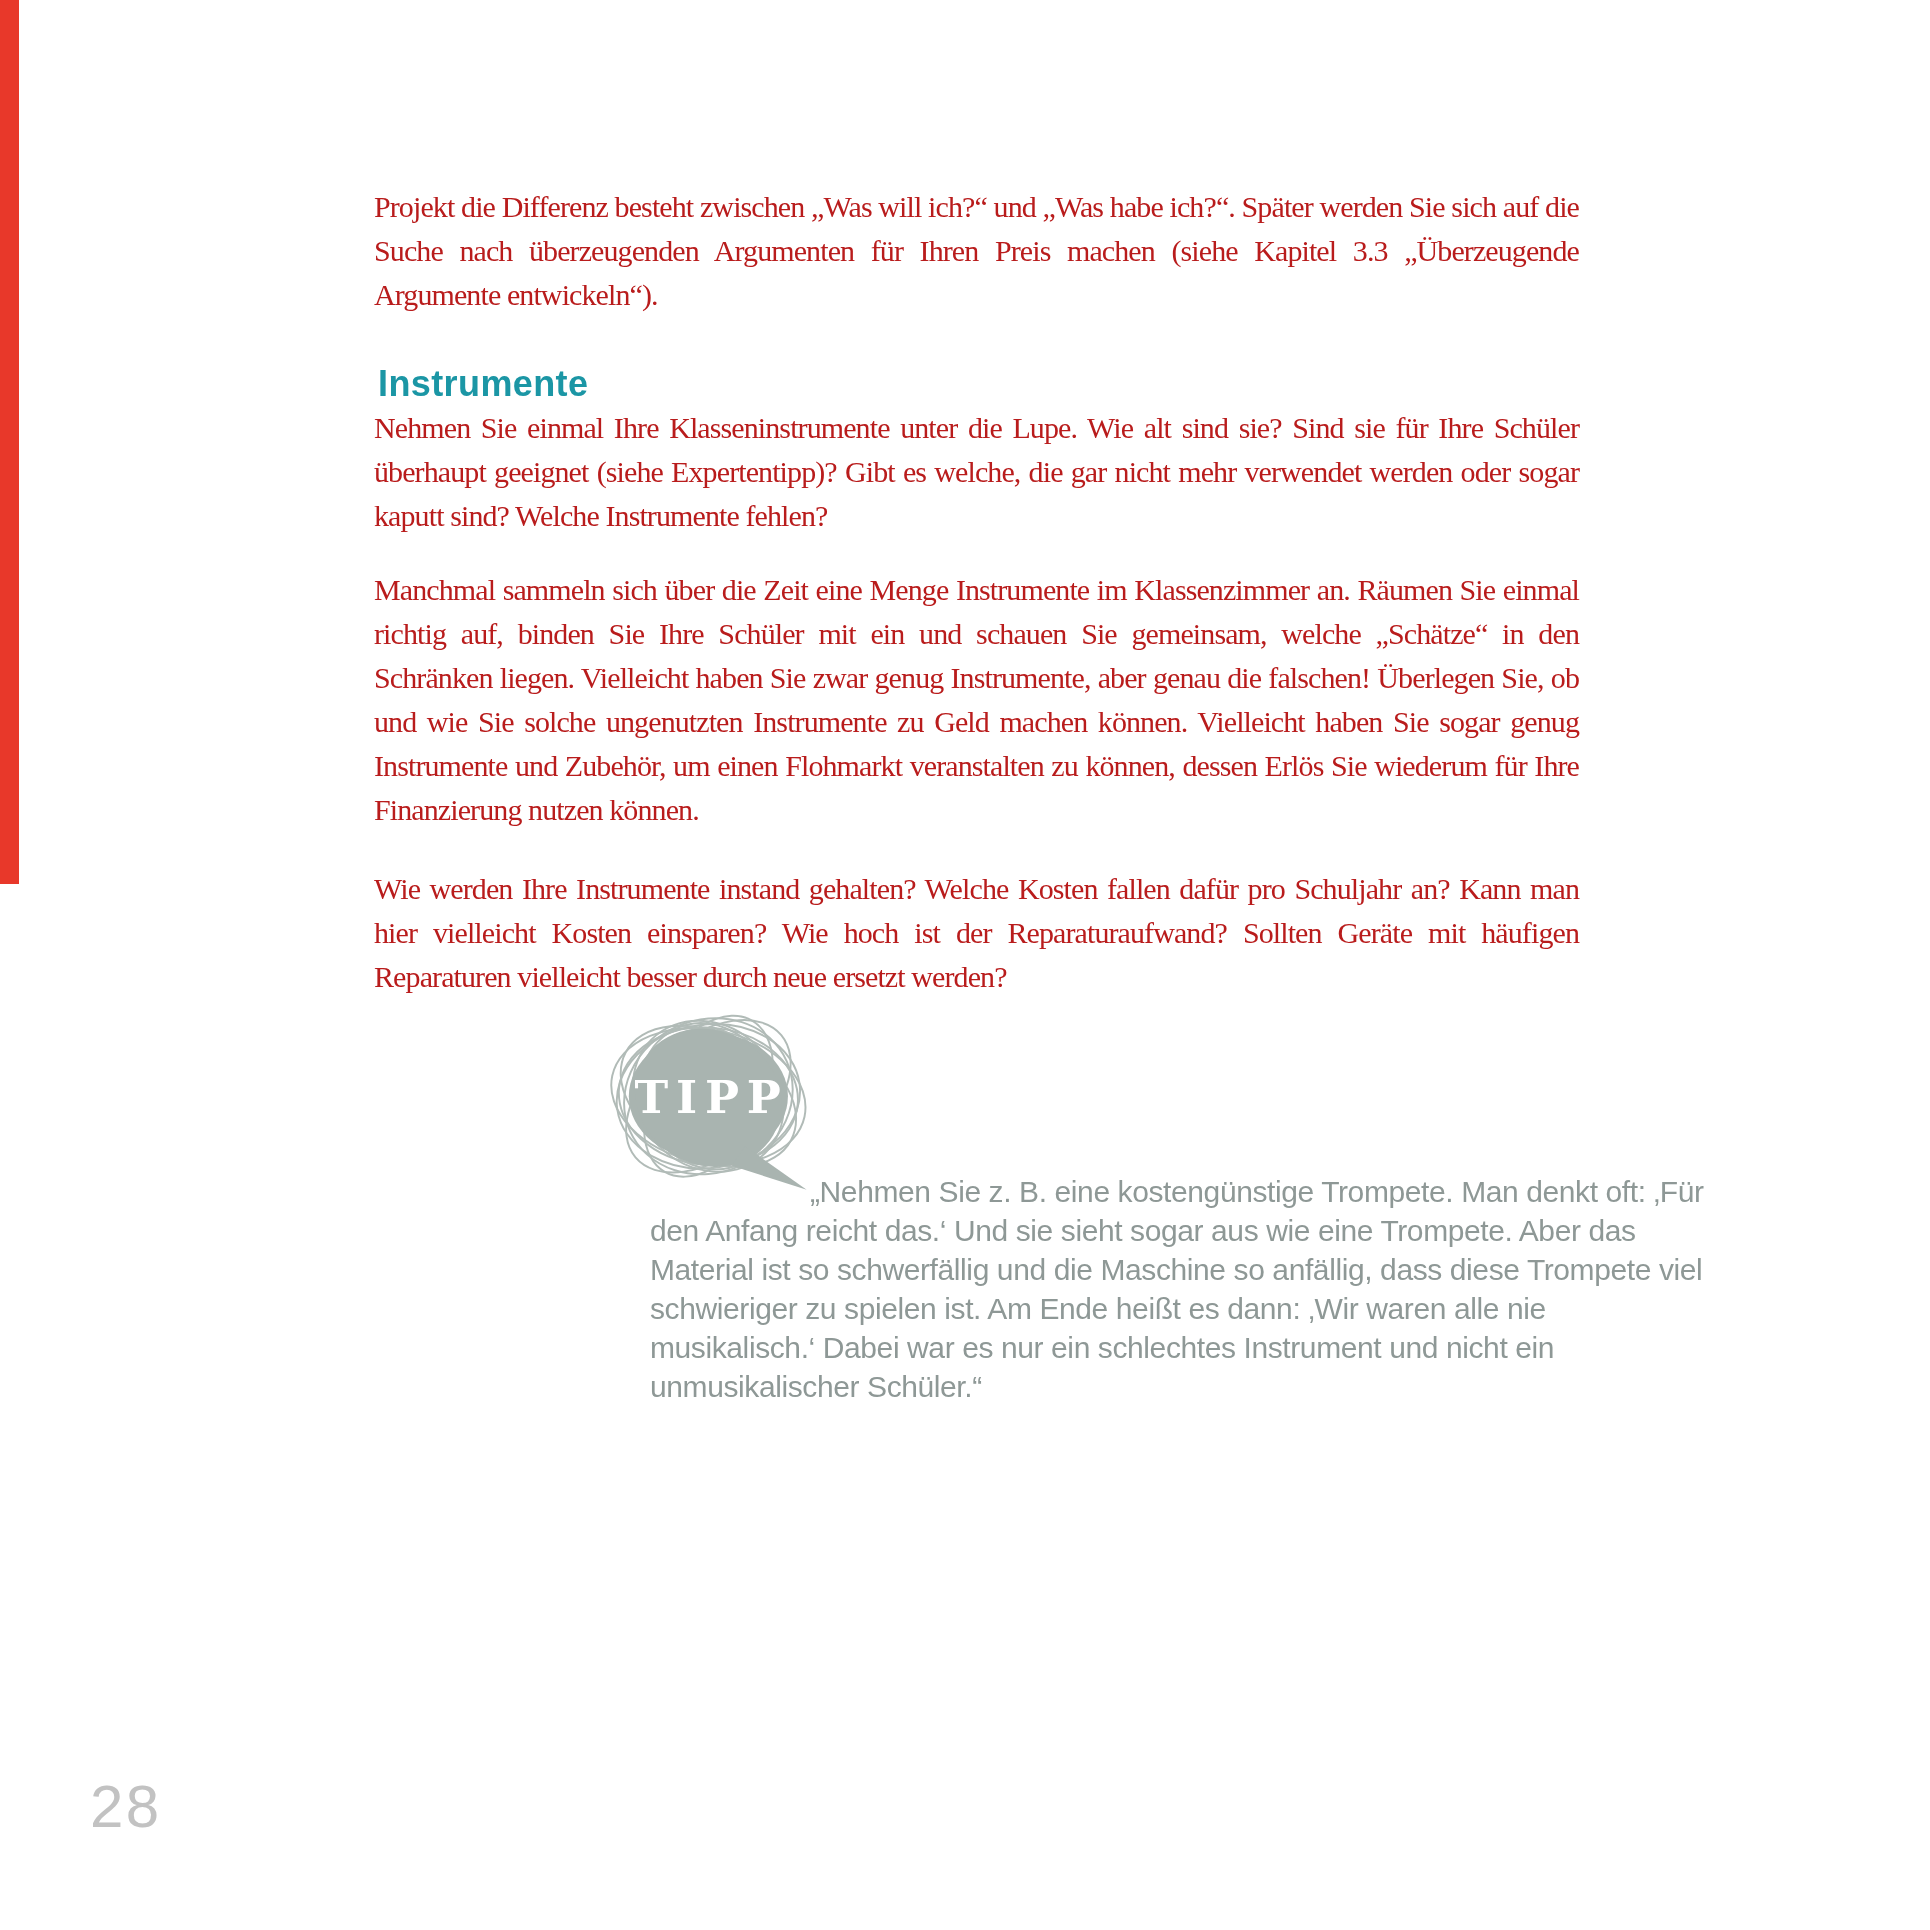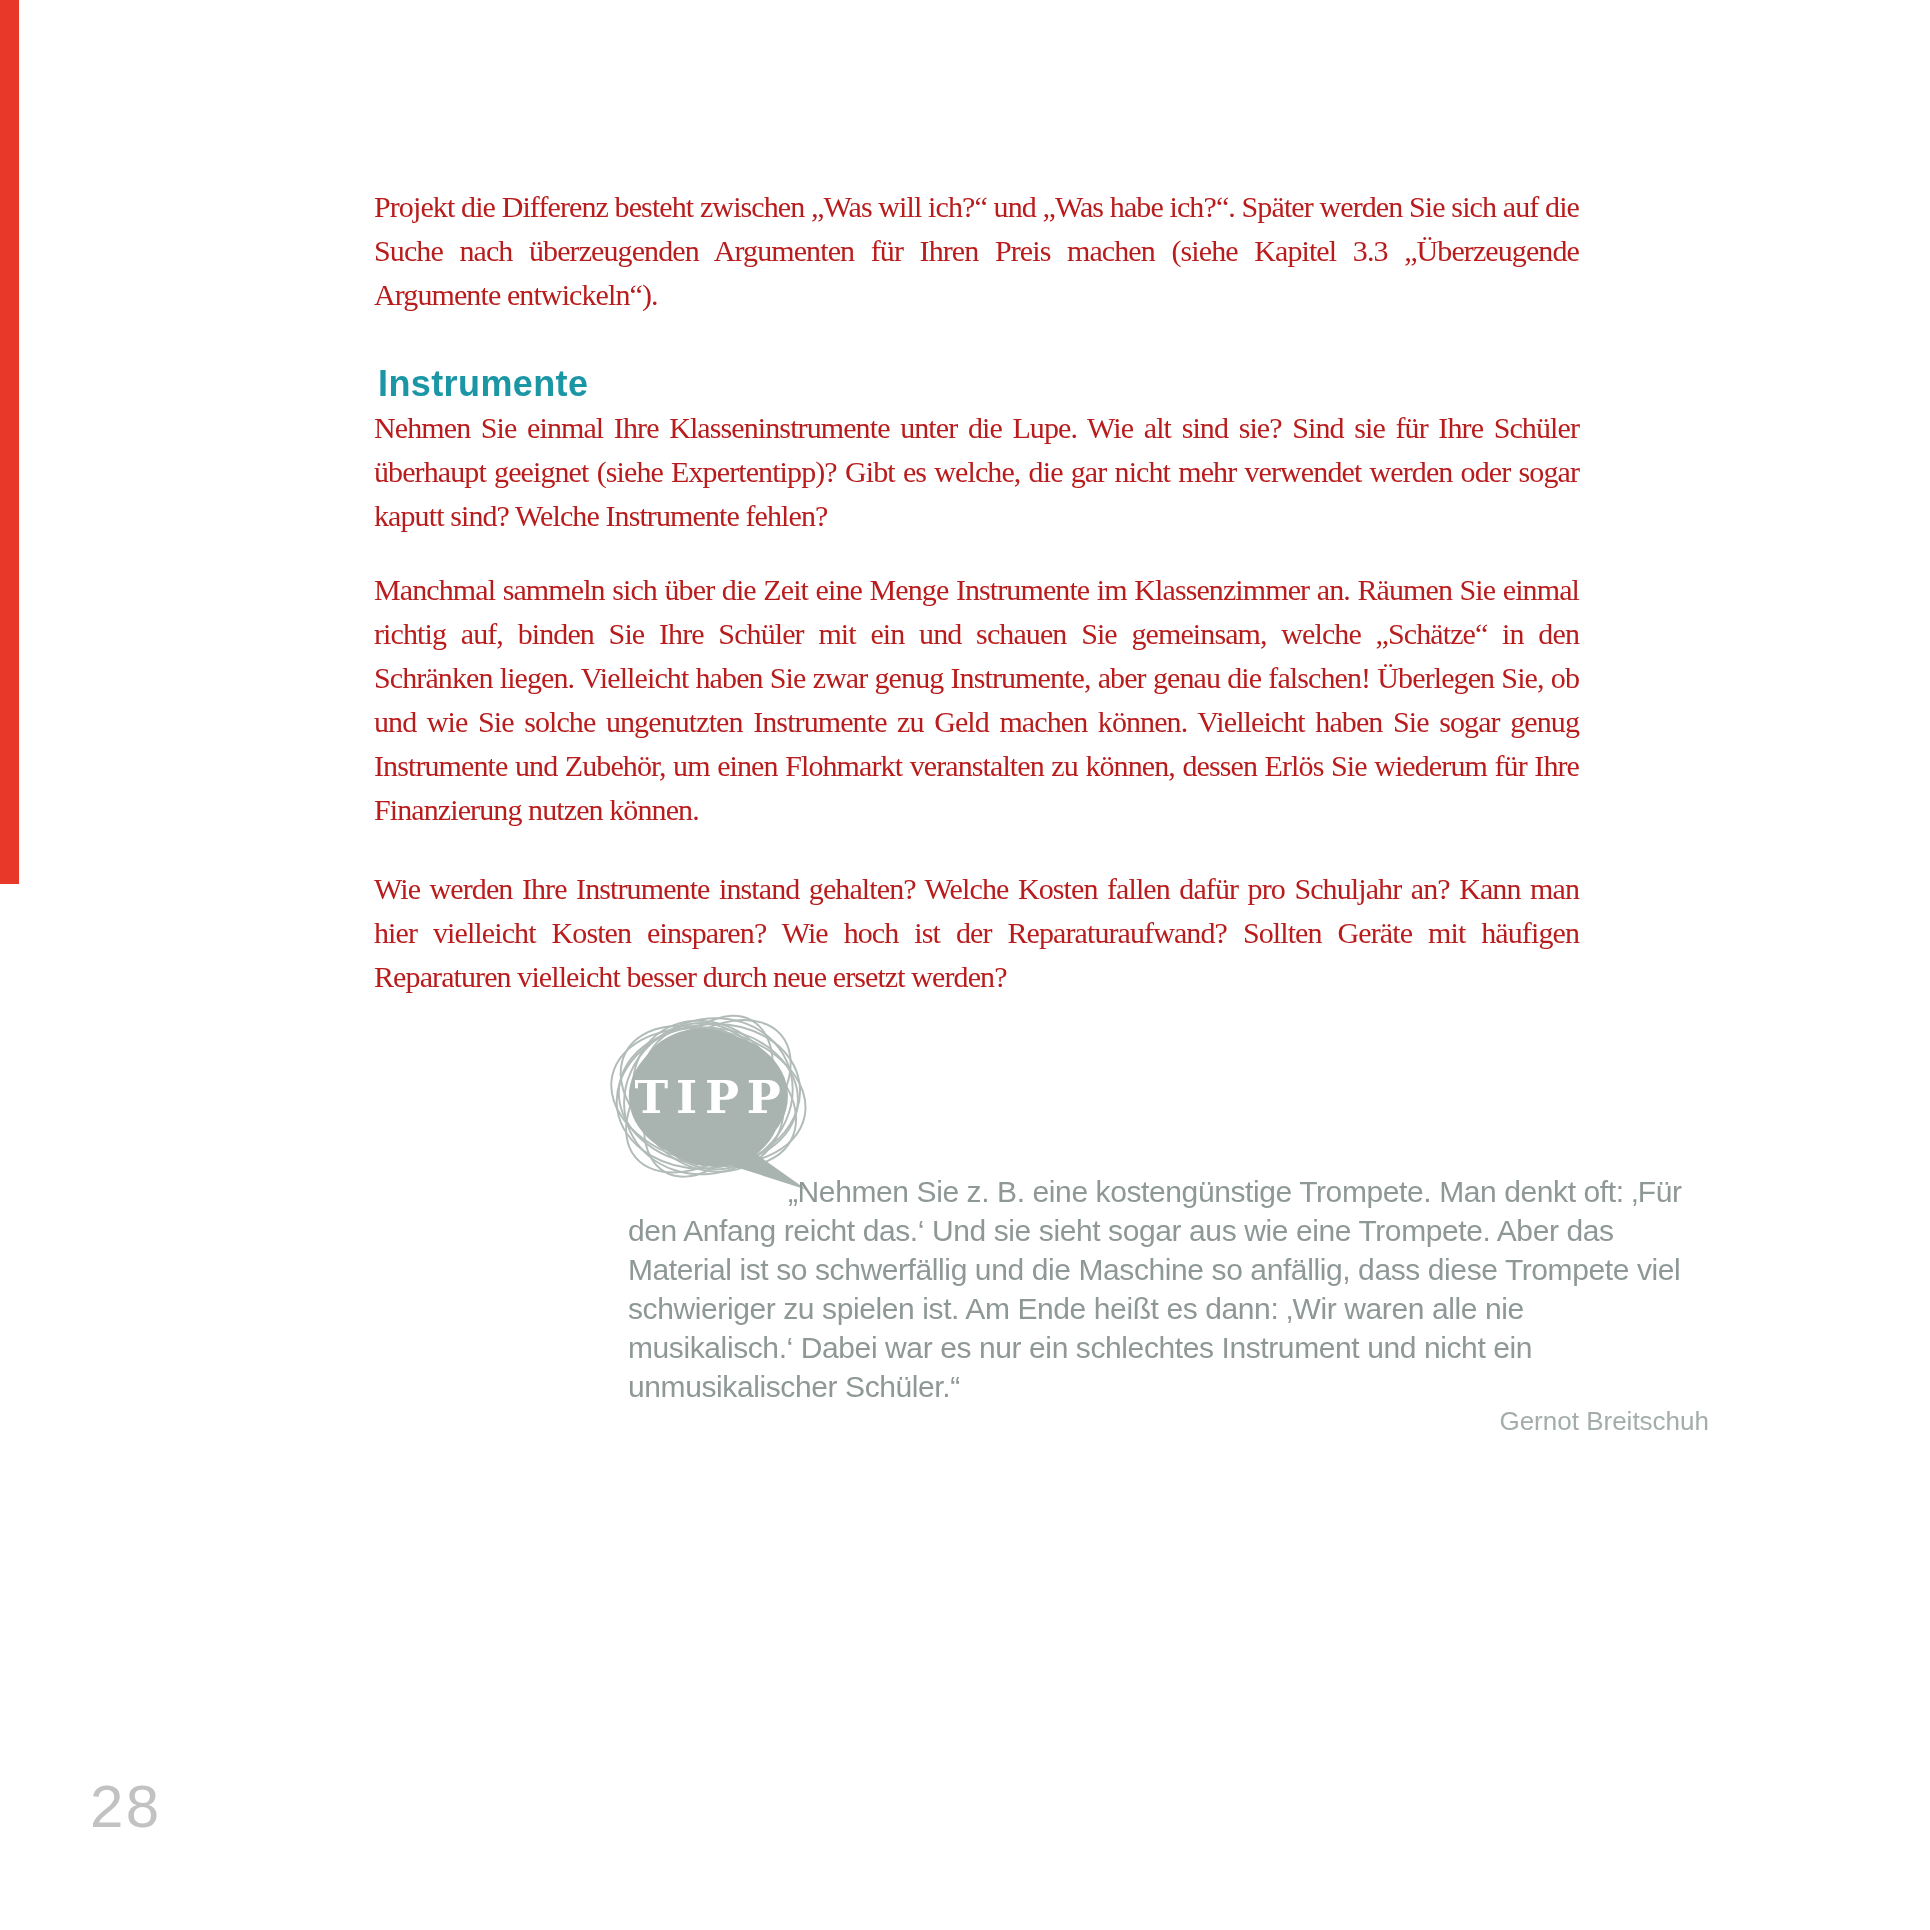--- a/index.html
+++ b/index.html
@@ -57,21 +57,21 @@
   }
   .tip-stamp {
     position: absolute;
     left: 602px;
     top: 1012px;
     width: 219px;
     height: 195px;
   }
   .tip-quote {
     position: absolute;
-    left: 628px;
+    left: 650px;
     top: 1172px;
     width: 1059px;
     margin: 0;
     font-family: "Liberation Sans", sans-serif;
     font-size: 30px;
     line-height: 39px;
     letter-spacing: -0.4px;
     color: #8e9896;
     text-align: left;
     text-indent: 160px;
@@ -139,18 +139,17 @@
       </g>
       <ellipse cx="136" cy="108" rx="102" ry="82" fill="#a9b4b0"></ellipse>
       <ellipse cx="136" cy="110" rx="96" ry="86" fill="#a9b4b0" transform="rotate(30 136 110)"></ellipse>
       <path d="M 183 172 L 262 228 L 166 197 Z" fill="#a9b4b0"></path>
     </g>
     <text class="stamp-letters" x="140" y="130" font-size="58" text-anchor="middle">TIPP</text>
   </svg>
 
   <p class="tip-quote">„Nehmen Sie z. B. eine kostengünstige Trompete. Man denkt oft: ‚Für den Anfang reicht das.‘ Und sie sieht sogar aus wie eine Trompete. Aber das Material ist so schwerfällig und die Maschine so anfällig, dass diese Trompete viel schwieriger zu spielen ist. Am Ende heißt es dann: ‚Wir waren alle nie musikalisch.‘ Dabei war es nur ein schlechtes Instrument und nicht ein unmusikalischer Schüler.“</p>
 
-  <p class="tip-attribution">Gernot Breitschuh</p>
 
   <div class="page-number">28</div>
 
 </div>
 
 
 </body></html>

